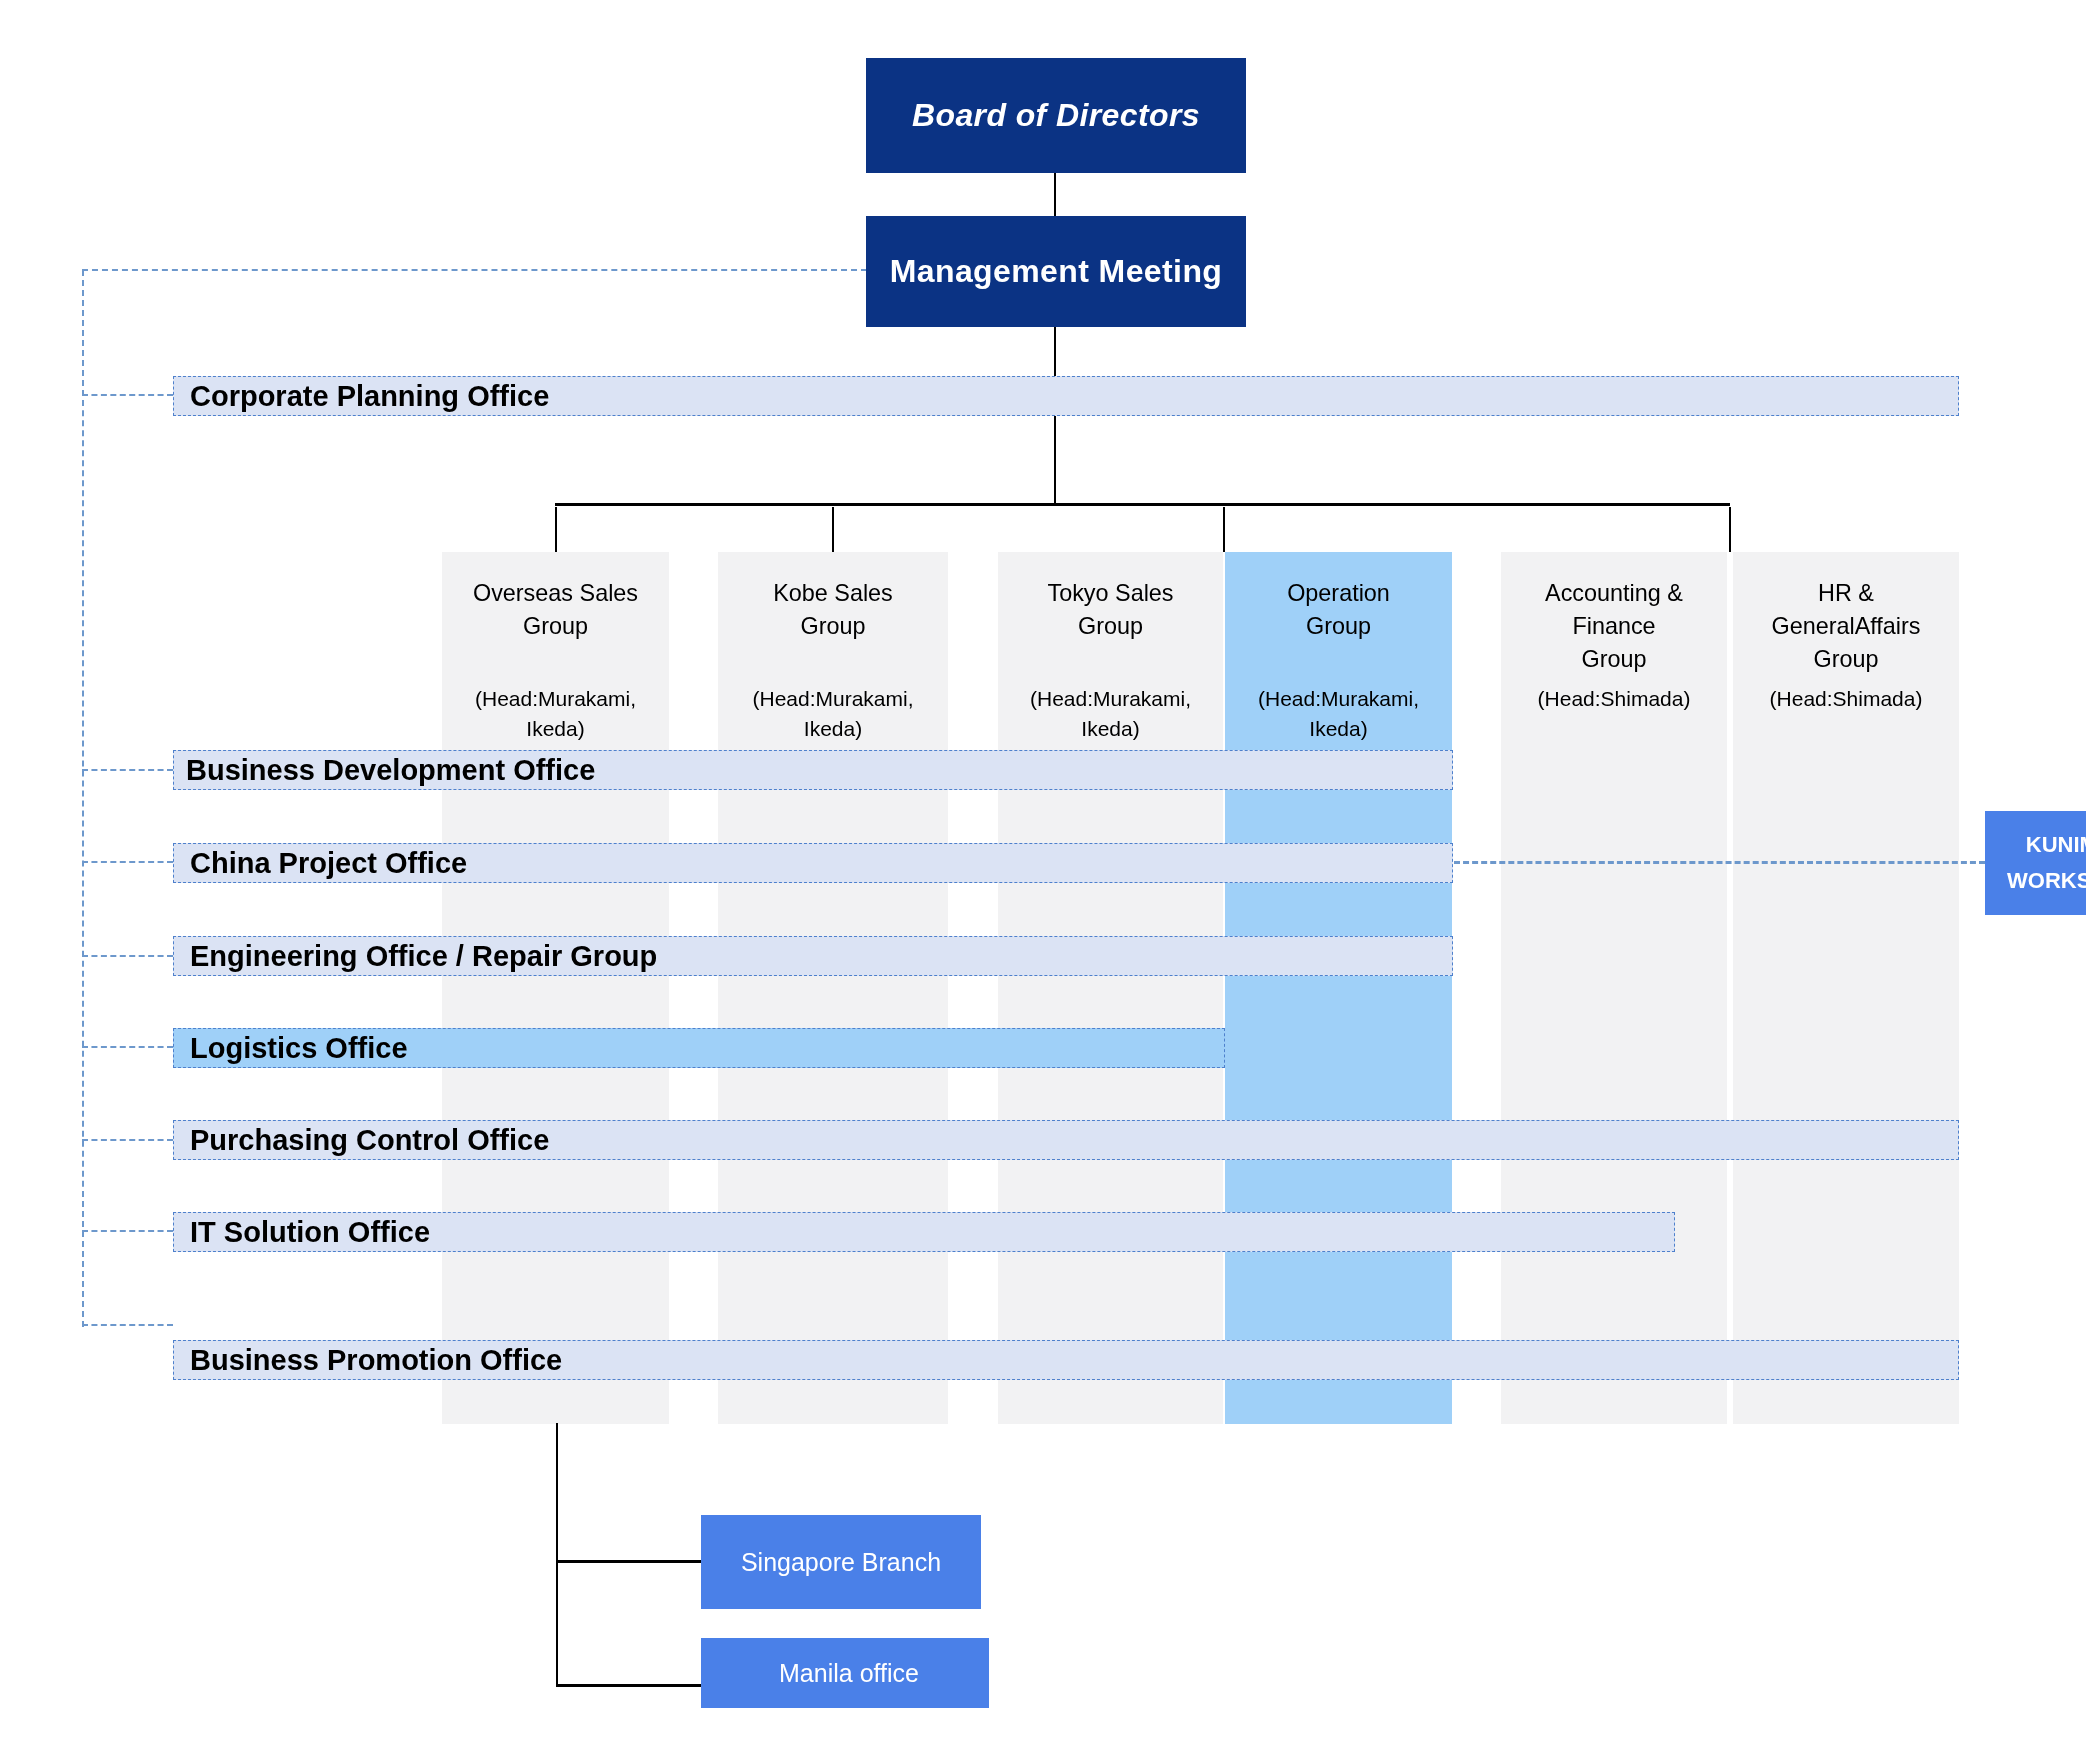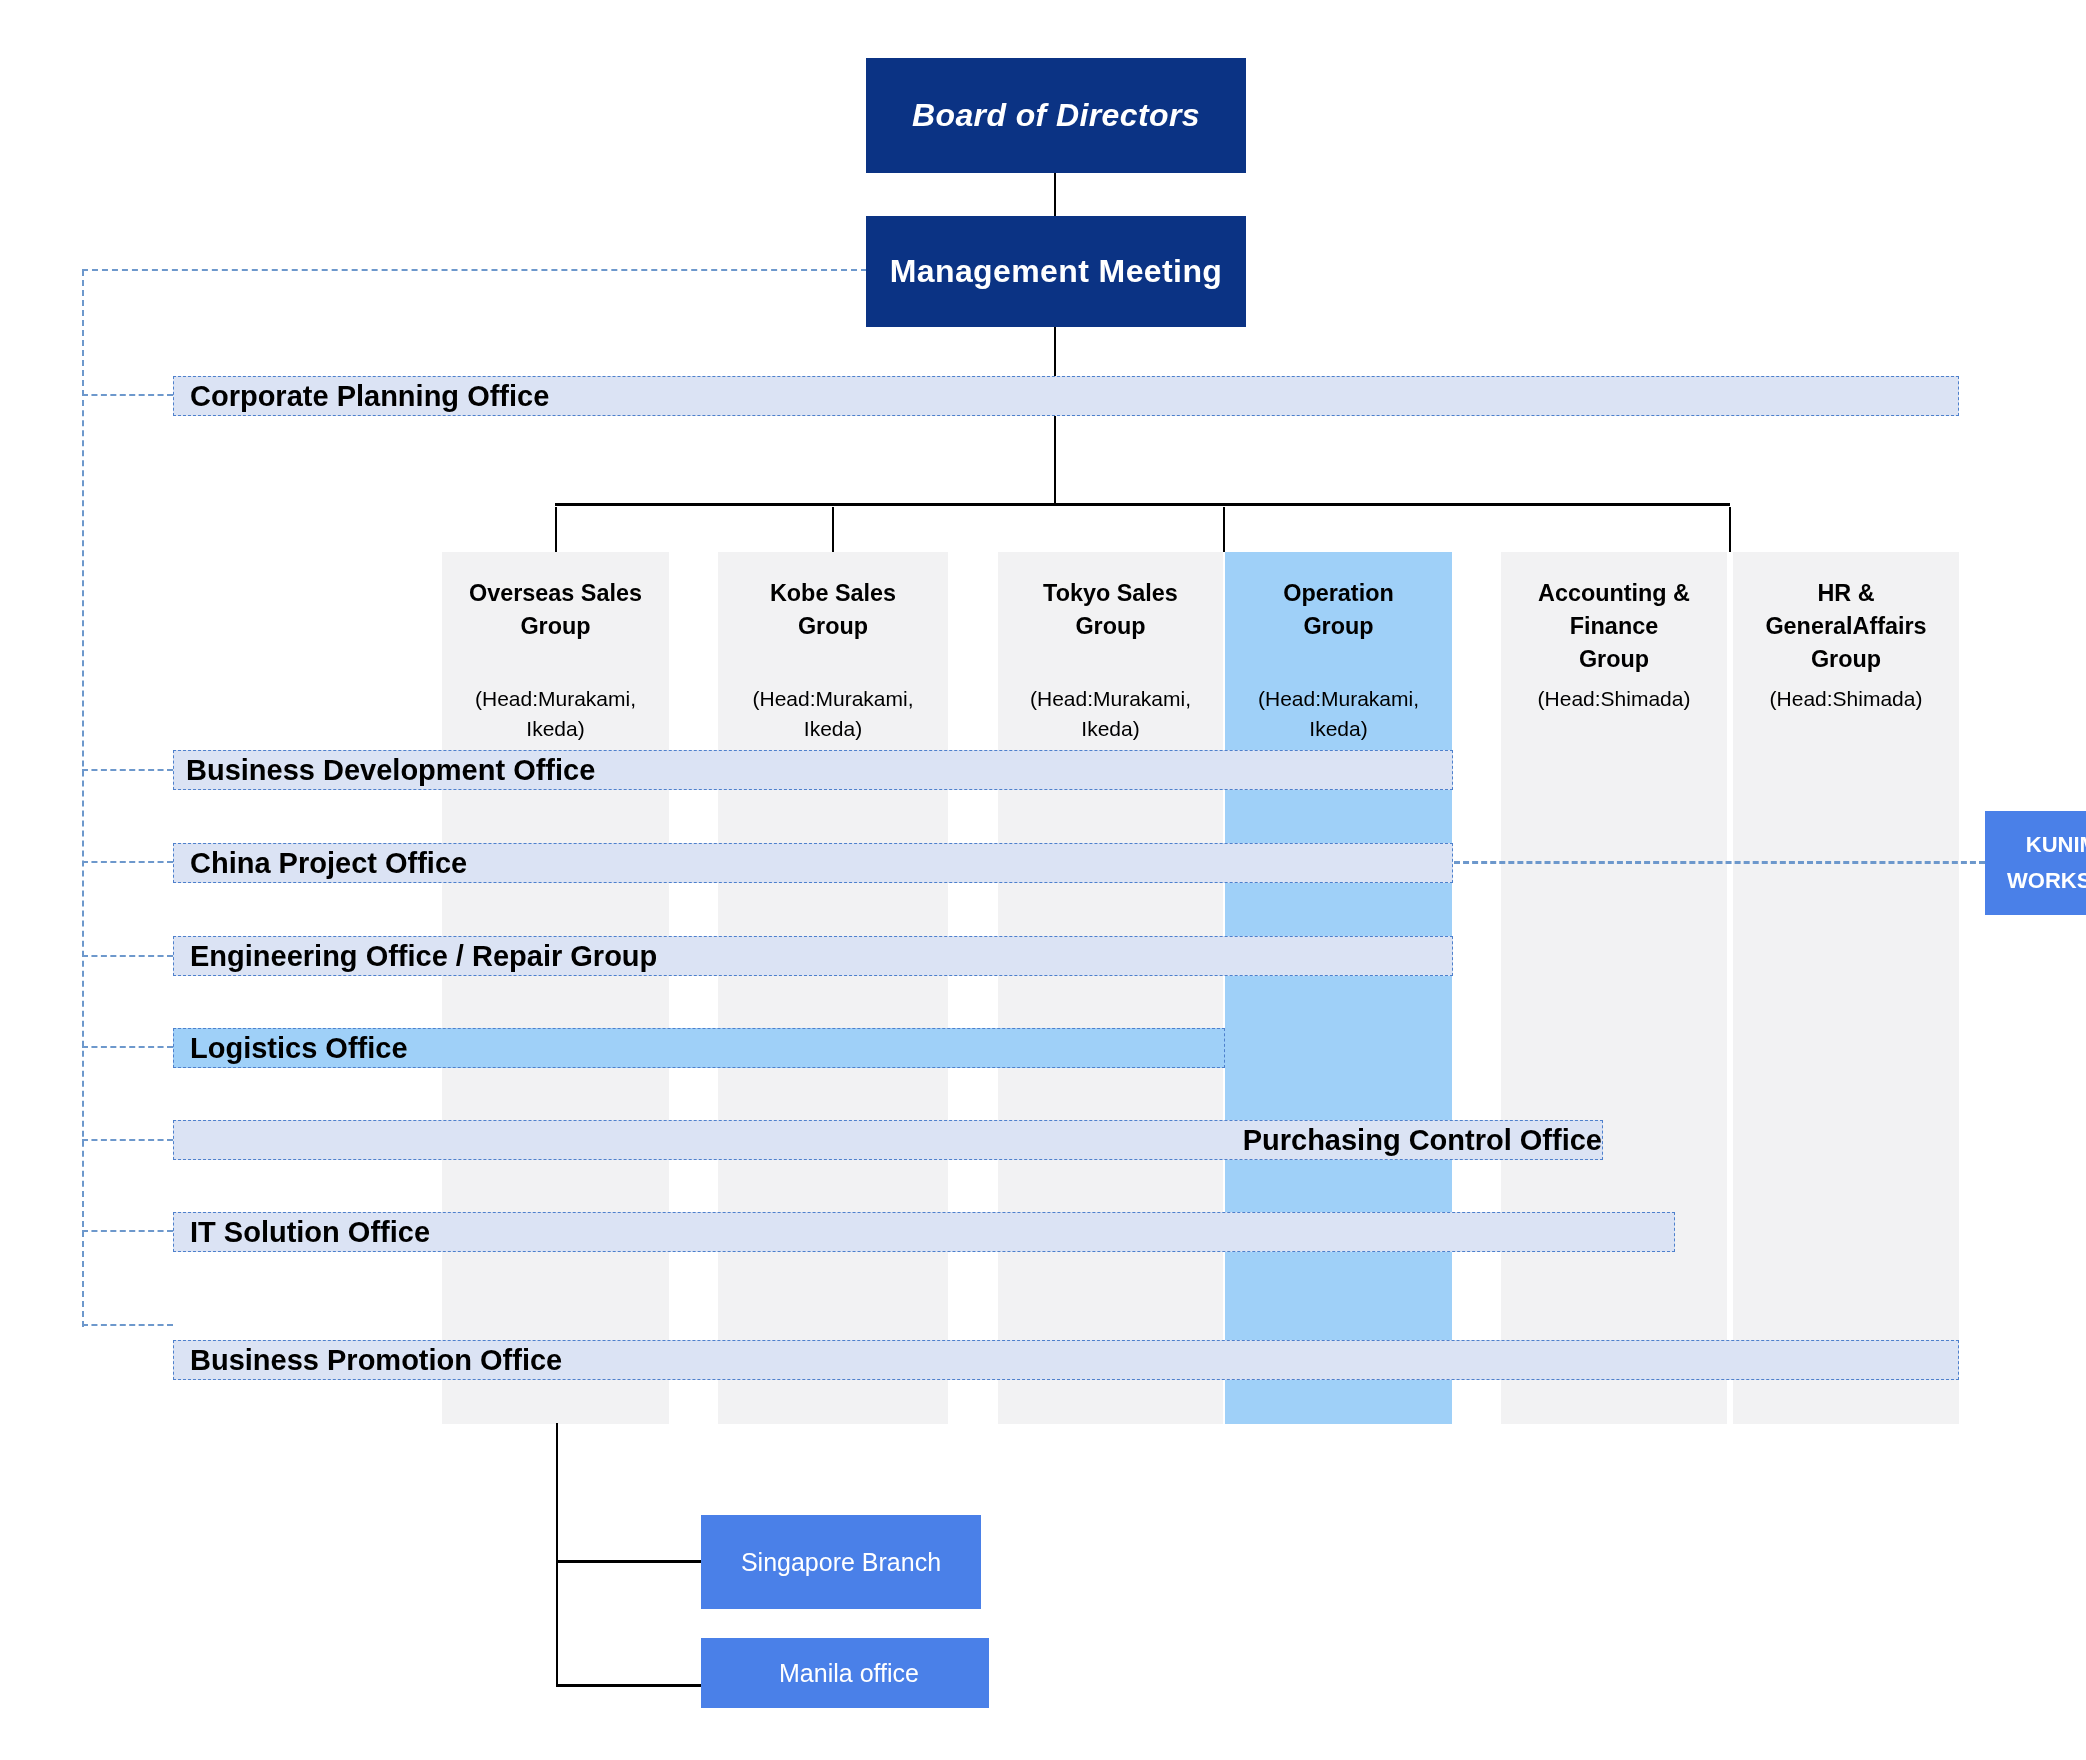--- a/index.html
+++ b/index.html
@@ -21,21 +21,21 @@
   .navybox{
     position:absolute; background:var(--navy); color:#fff; z-index:4;
     display:flex; align-items:center; justify-content:center;
     font-size:32px; font-weight:600; letter-spacing:0.4px; text-align:center;
   }
   
   .col{position:absolute; top:552px; height:872px; background:var(--column-gray); z-index:1;}
   .col.highlight{background:var(--sky-blue);}
   .col-title{
     position:absolute; top:25px; left:0; right:0; text-align:center;
-    font-size:23.4px; font-weight:700; line-height:33px; white-space:pre-line;
+    font-size:23.4px; font-weight:400; line-height:33px; white-space:pre-line;
   }
   .col-head{
     position:absolute; top:132px; left:0; right:0; text-align:center;
     font-size:21px; font-weight:400; line-height:30px; white-space:pre-line;
   }
   
   .bar{
     position:absolute; height:40px; box-sizing:border-box; z-index:3;
     background:var(--lavender); border:1.3px dashed var(--bar-border);
     display:flex; align-items:center;
@@ -130,21 +130,21 @@
   </div>
   <div class="bar" style="left:173px; top:843px; width:1280px;">
     <span>China Project Office</span>
   </div>
   <div class="bar" style="left:173px; top:936px; width:1280px;">
     <span>Engineering Office / Repair Group</span>
   </div>
   <div class="bar sky" style="left:173px; top:1028px; width:1052px;">
     <span>Logistics Office</span>
   </div>
-  <div class="bar" style="left:173px; top:1120px; width:1430px;justify-content:flex-end;">
+  <div class="bar" style="left:173px; top:1120px; width:1786px;">
     <span>Purchasing Control Office</span>
   </div>
   <div class="bar" style="left:173px; top:1212px; width:1502px;">
     <span>IT Solution Office</span>
   </div>
   <div class="bar" style="left:173px; top:1306px; width:1786px;margin-top:34px;">
     <span>Business Promotion Office</span>
   </div>
 
   <div class="bluebox subsidiary" style="left:1985px; top:811px; width:353px; height:104px;">

